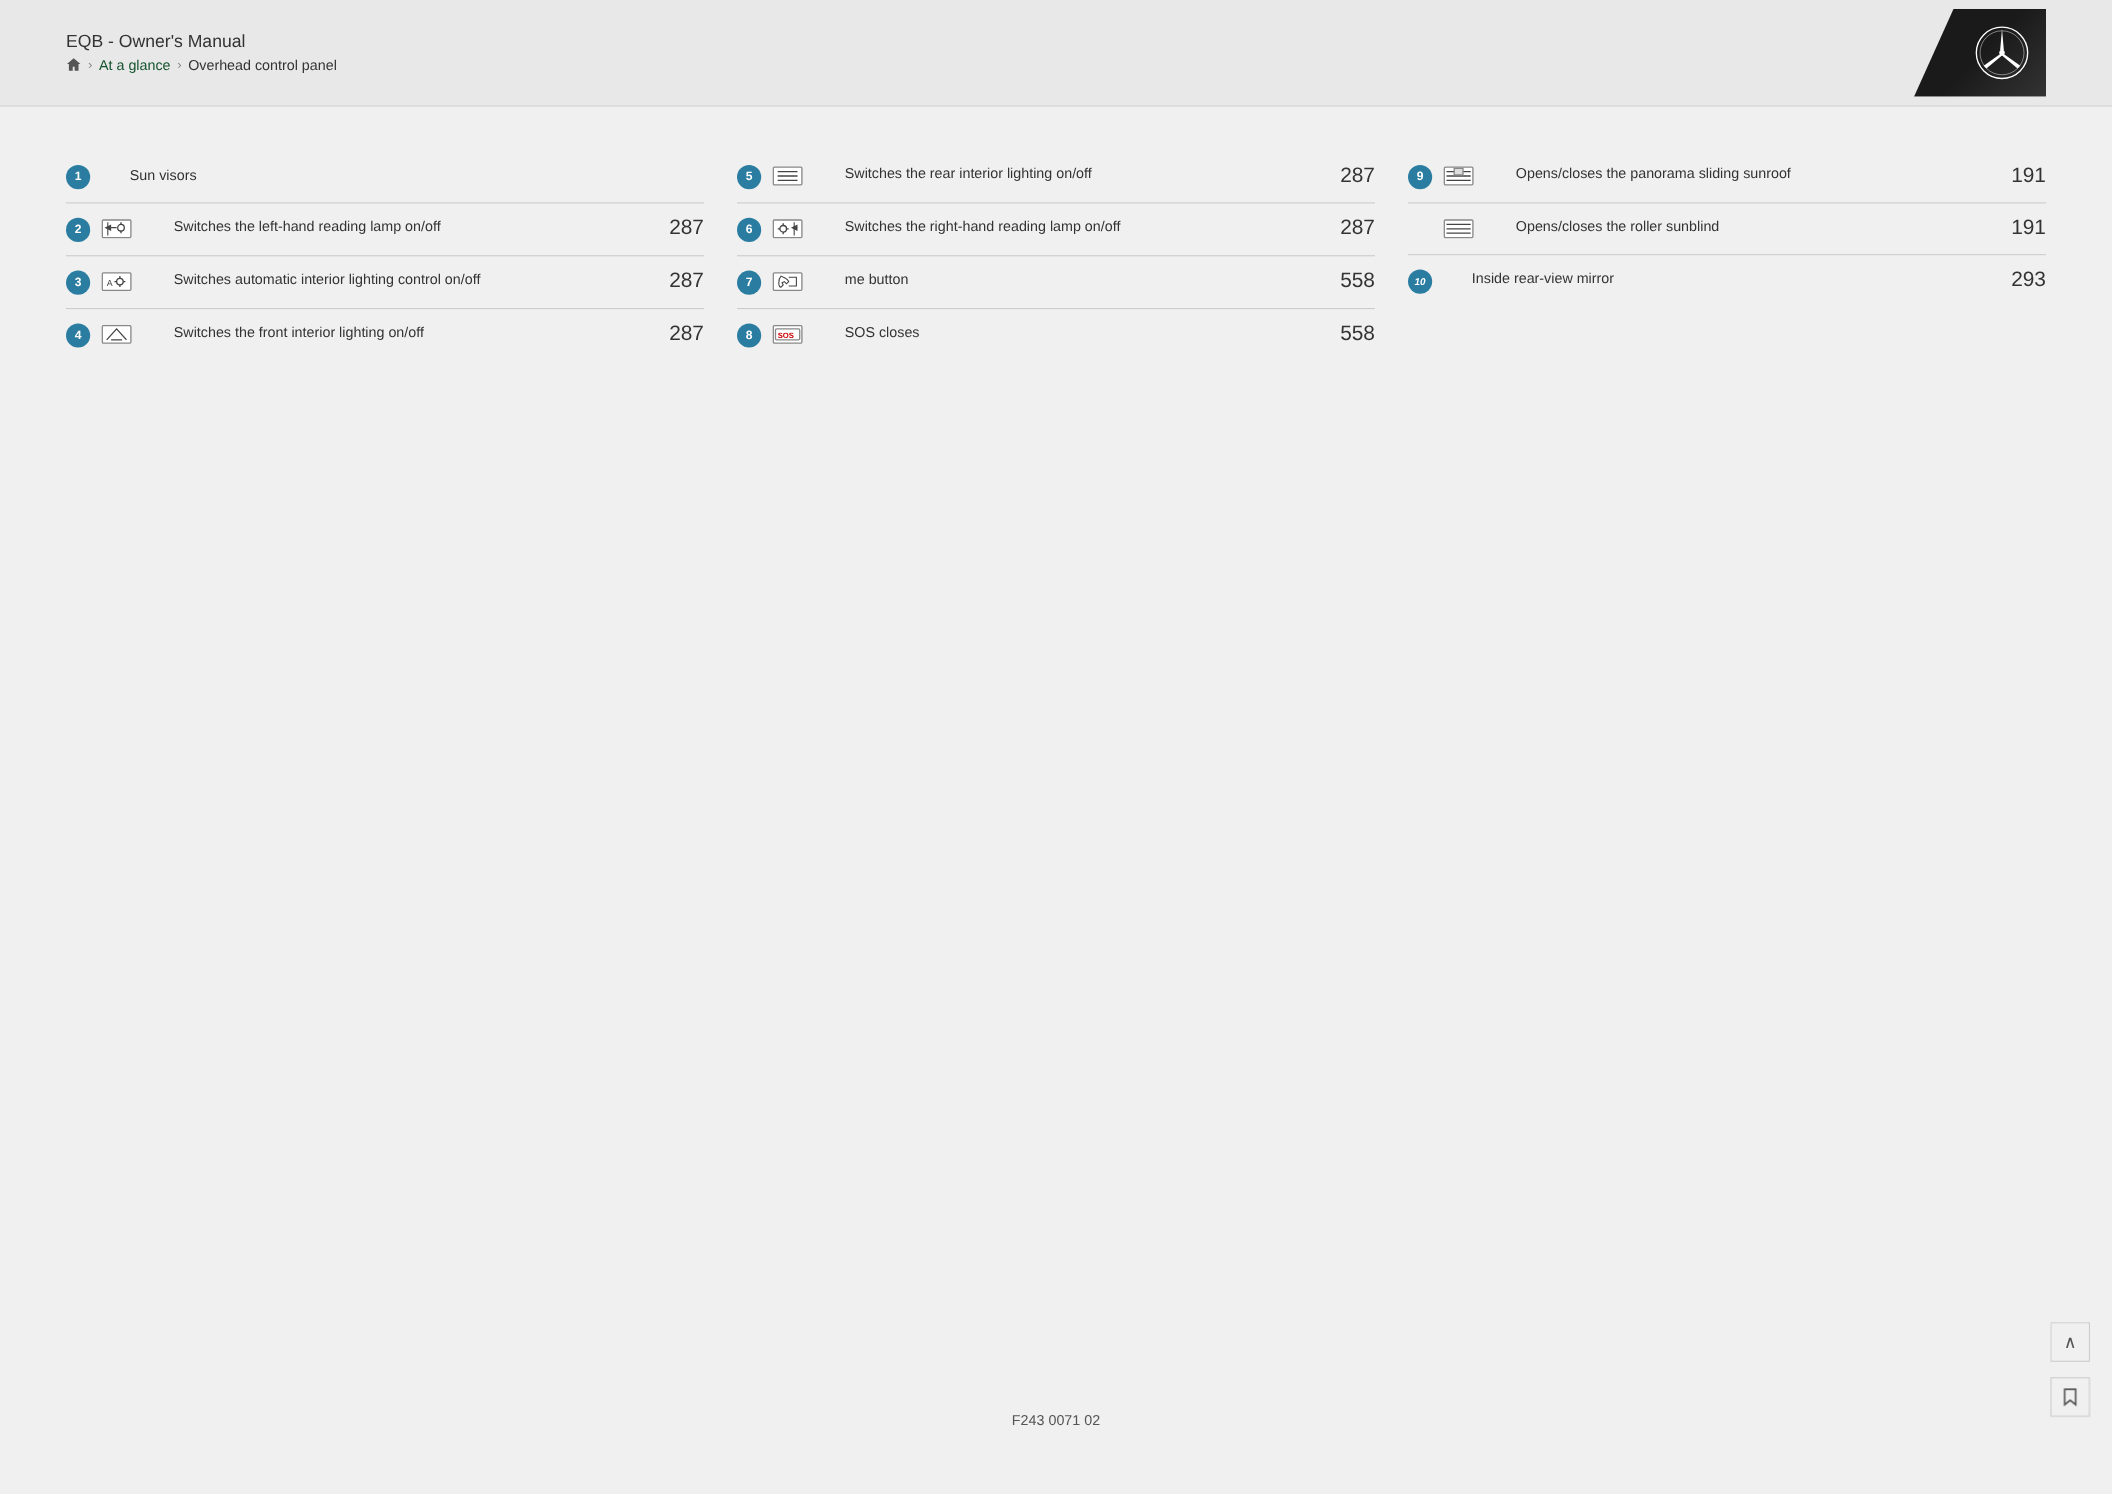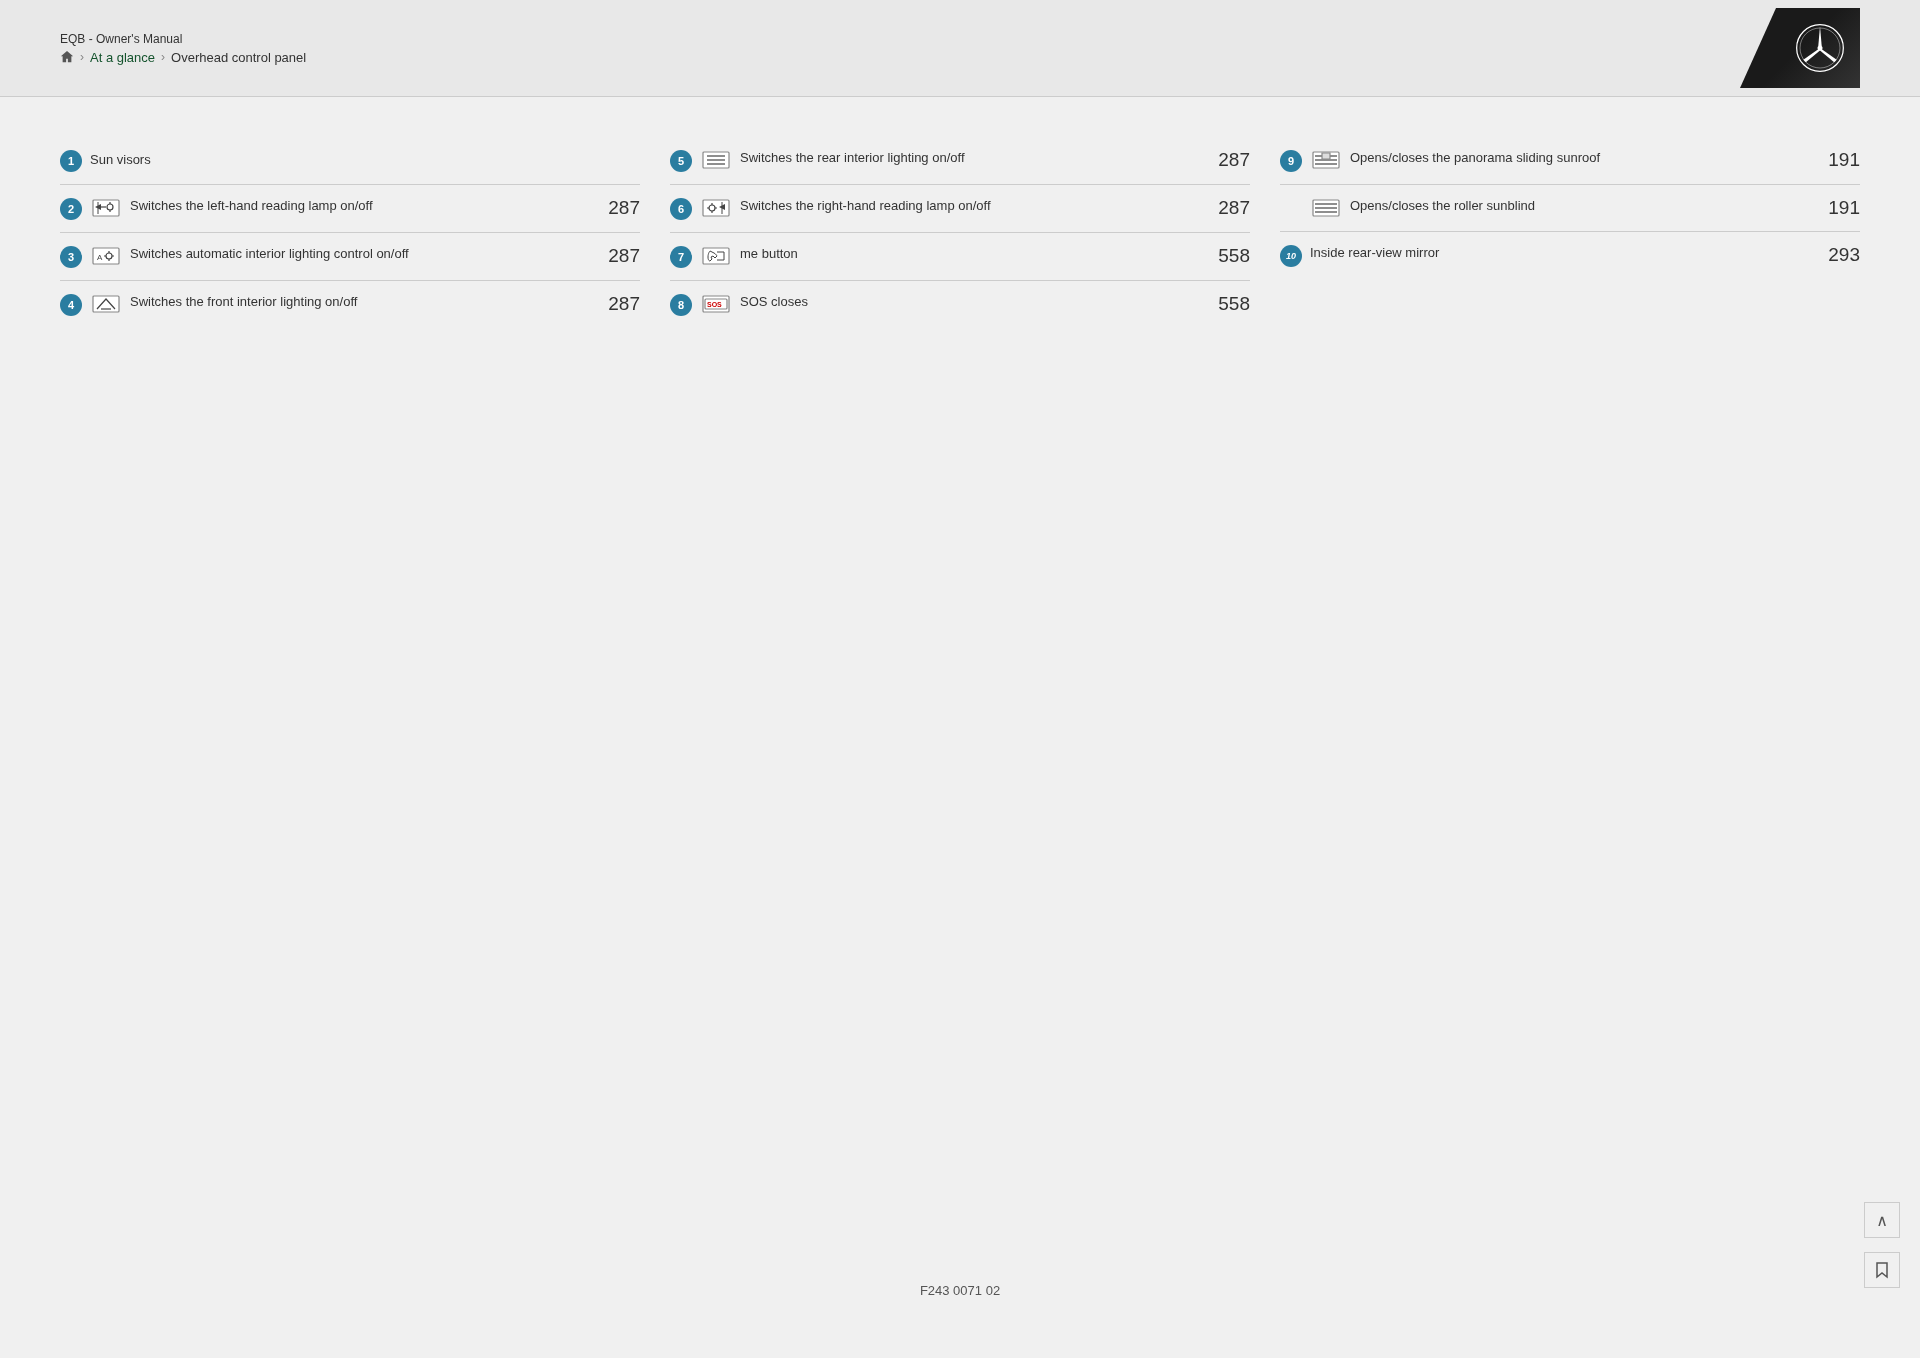--- a/index.html
+++ b/index.html
@@ -14,21 +14,21 @@
     .header {
       background-color: #e8e8e8;
       padding: 8px 60px 8px 60px;
       border-bottom: 1px solid #ccc;
       display: flex;
       align-items: center;
       justify-content: space-between;
     }
     .header-left {}
     .app-title {
-      font-size: 12px;
+      font-size: 16px;
       color: #333;
       margin-bottom: 4px;
     }
     .breadcrumb {
       display: flex;
       align-items: center;
       gap: 6px;
       font-size: 13px;
       color: #555;
     }
@@ -124,20 +124,21 @@
     .item-icon svg {
       width: 28px;
       height: 18px;
     }
 
     .item-label {
       flex: 1;
       font-size: 13px;
       color: #333;
       line-height: 1.4;
+      margin-left: 28px;
     }
 
     .item-page {
       font-size: 19px;
       color: #333;
       white-space: nowrap;
       padding-left: 8px;
       flex-shrink: 0;
     }
 

